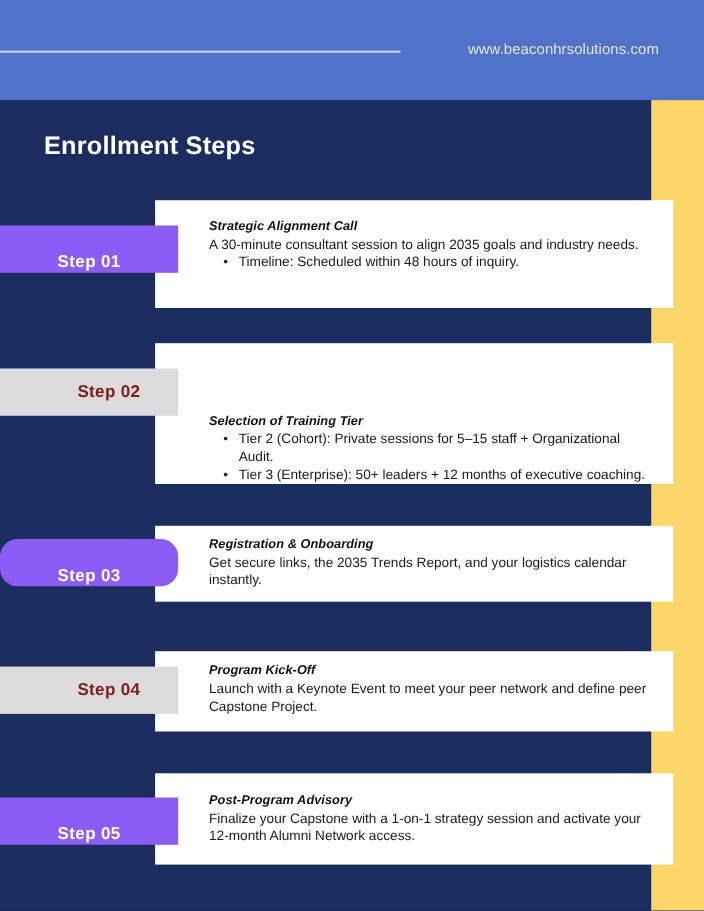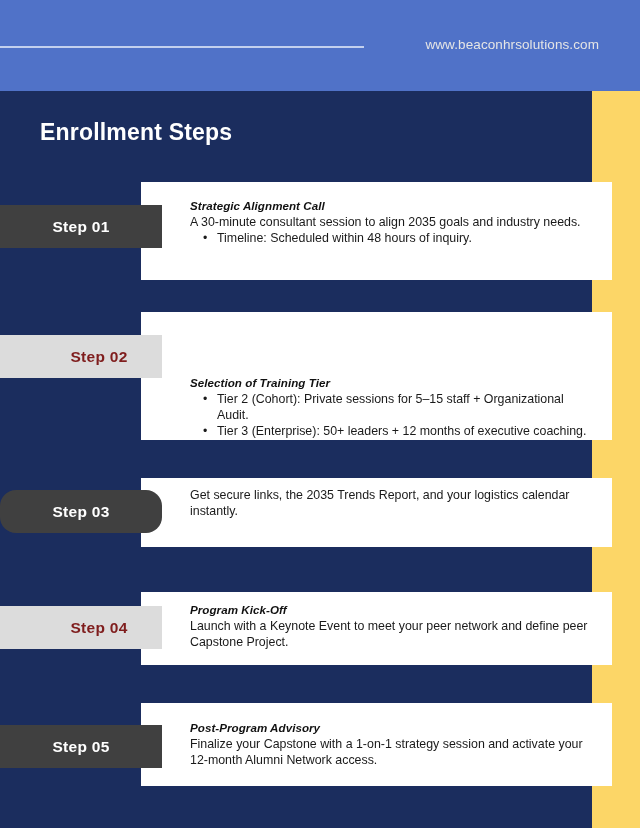--- a/index.html
+++ b/index.html
@@ -73,21 +73,21 @@
   .step-badge {
     position:absolute;
     left:0;
     width:162px;
     height:43px;
     display:flex;
     align-items:center;
     justify-content:center;
     z-index:5;
   }
-  .step-badge.blue { background:#404040; }
+  .step-badge.blue { background:#8b5cf6;align-items:flex-end; }
   .step-badge.gray { background:#dcdcdc; }
   .step-badge .badge-text {
     font-size:15.5px;
     font-weight:bold;
     letter-spacing:0.3px;
     white-space:nowrap;
   }
   .step-badge.blue .badge-text { color:#ffffff; }
   .step-badge.gray .badge-text { color:#7f1d1d;margin-left:36px; }
 
@@ -167,20 +167,21 @@
         <ul class="card-list">
           <li>Tier 2 (Cohort): Private sessions for 5–15 staff + Organizational Audit.</li>
           <li>Tier 3 (Enterprise): 50+ leaders + 12 months of executive coaching.</li>
         </ul>
       </div>
       <div class="step-card" style="top: 478px; height: 69px;"></div>
       <div class="step-badge blue" style="top: 490px; border-radius: 16px;">
         <span class="badge-text">Step 03</span>
       </div>
       <div class="card-body" style="top: 487px;">
+        <div class="card-heading">Registration &amp; Onboarding</div>
         <div class="card-desc">Get secure links, the 2035 Trends Report, and your logistics calendar instantly.</div>
       </div>
       <div class="step-card" style="top: 592px; height: 73px;"></div>
       <div class="step-badge gray" style="top: 606px;">
         <span class="badge-text">Step 04</span>
       </div>
       <div class="card-body" style="top: 602px;">
         <div class="card-heading">Program Kick-Off</div>
         <div class="card-desc">Launch with a Keynote Event to meet your peer network and define peer Capstone Project.</div>
       </div>

